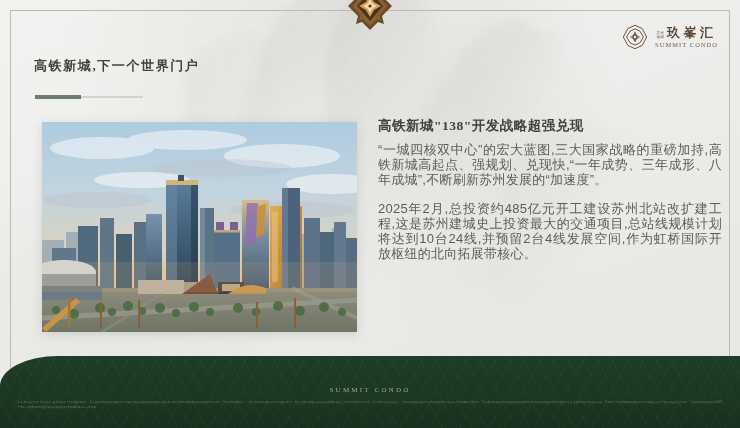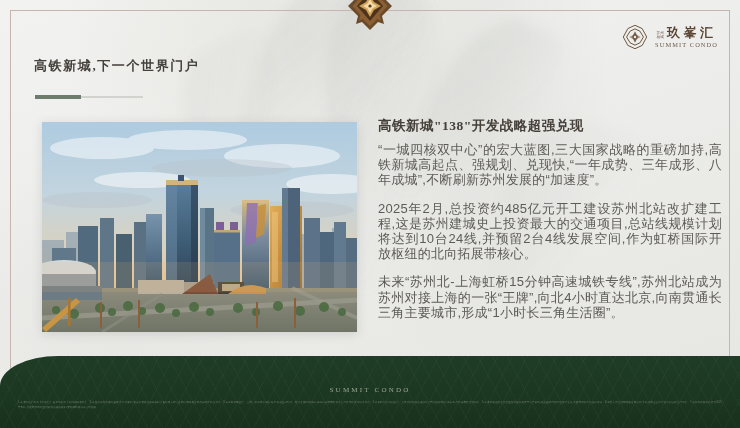--- a/index.html
+++ b/index.html
@@ -343,21 +343,20 @@
     <div class="blk">
       <h3>高铁新城"138"开发战略超强兑现</h3>
       <p>“一城四核双中心”的宏大蓝图,三大国家战略的重磅加持,高铁新城高起点、强规划、兑现快,“一年成势、三年成形、八年成城”,不断刷新苏州发展的“加速度”。</p>
     </div>
 
     <div class="blk">
       <p>2025年2月,总投资约485亿元开工建设苏州北站改扩建工程,这是苏州建城史上投资最大的交通项目,总站线规模计划将达到10台24线,并预留2台4线发展空间,作为虹桥国际开放枢纽的北向拓展带核心。</p>
     </div>
 
     <div class="blk">
-      <p>未来“苏州北-上海虹桥15分钟高速城铁专线”,苏州北站成为苏州对接上海的一张“王牌”,向北4小时直达北京,向南贯通长三角主要城市,形成“1小时长三角生活圈”。</p>
     </div>
 
   </div>
 
   <div class="footer">
     <div class="footer-brand">SUMMIT CONDO</div>
     <div class="footer-fine">1.本项目推广名为【玖峯汇】,备案名称为【苏州相城项目】。2.本宣传资料为要约邀请,不作为要约,有关本项目的具体权利义务以双方签订的商品房买卖合同及其附件约定为准。3.本资料所载图片、文字、数据等仅供参考,不构成任何明示、暗示之要约或承诺,具体以政府最终批准文件及实际交付标准为准。4.本资料中的部分图片、文字系根据相关规划设计意向图绘制,仅供参考,不代表最终交付标准。5.本项目周边配套及交通路线信息来源于公开资料,相关规划可能存在调整变化,开发商对此不作任何承诺。6.买受人应当仔细阅读合同条款,并以政府主管部门批准的法律文件为准。7.本资料所发布内容为2025年制作,开发商保留对宣传资料的修改权利,最终解释权归本公司所有。</div>
   </div>
 
   <svg class="footer-emblem" viewBox="0 0 44 48">

